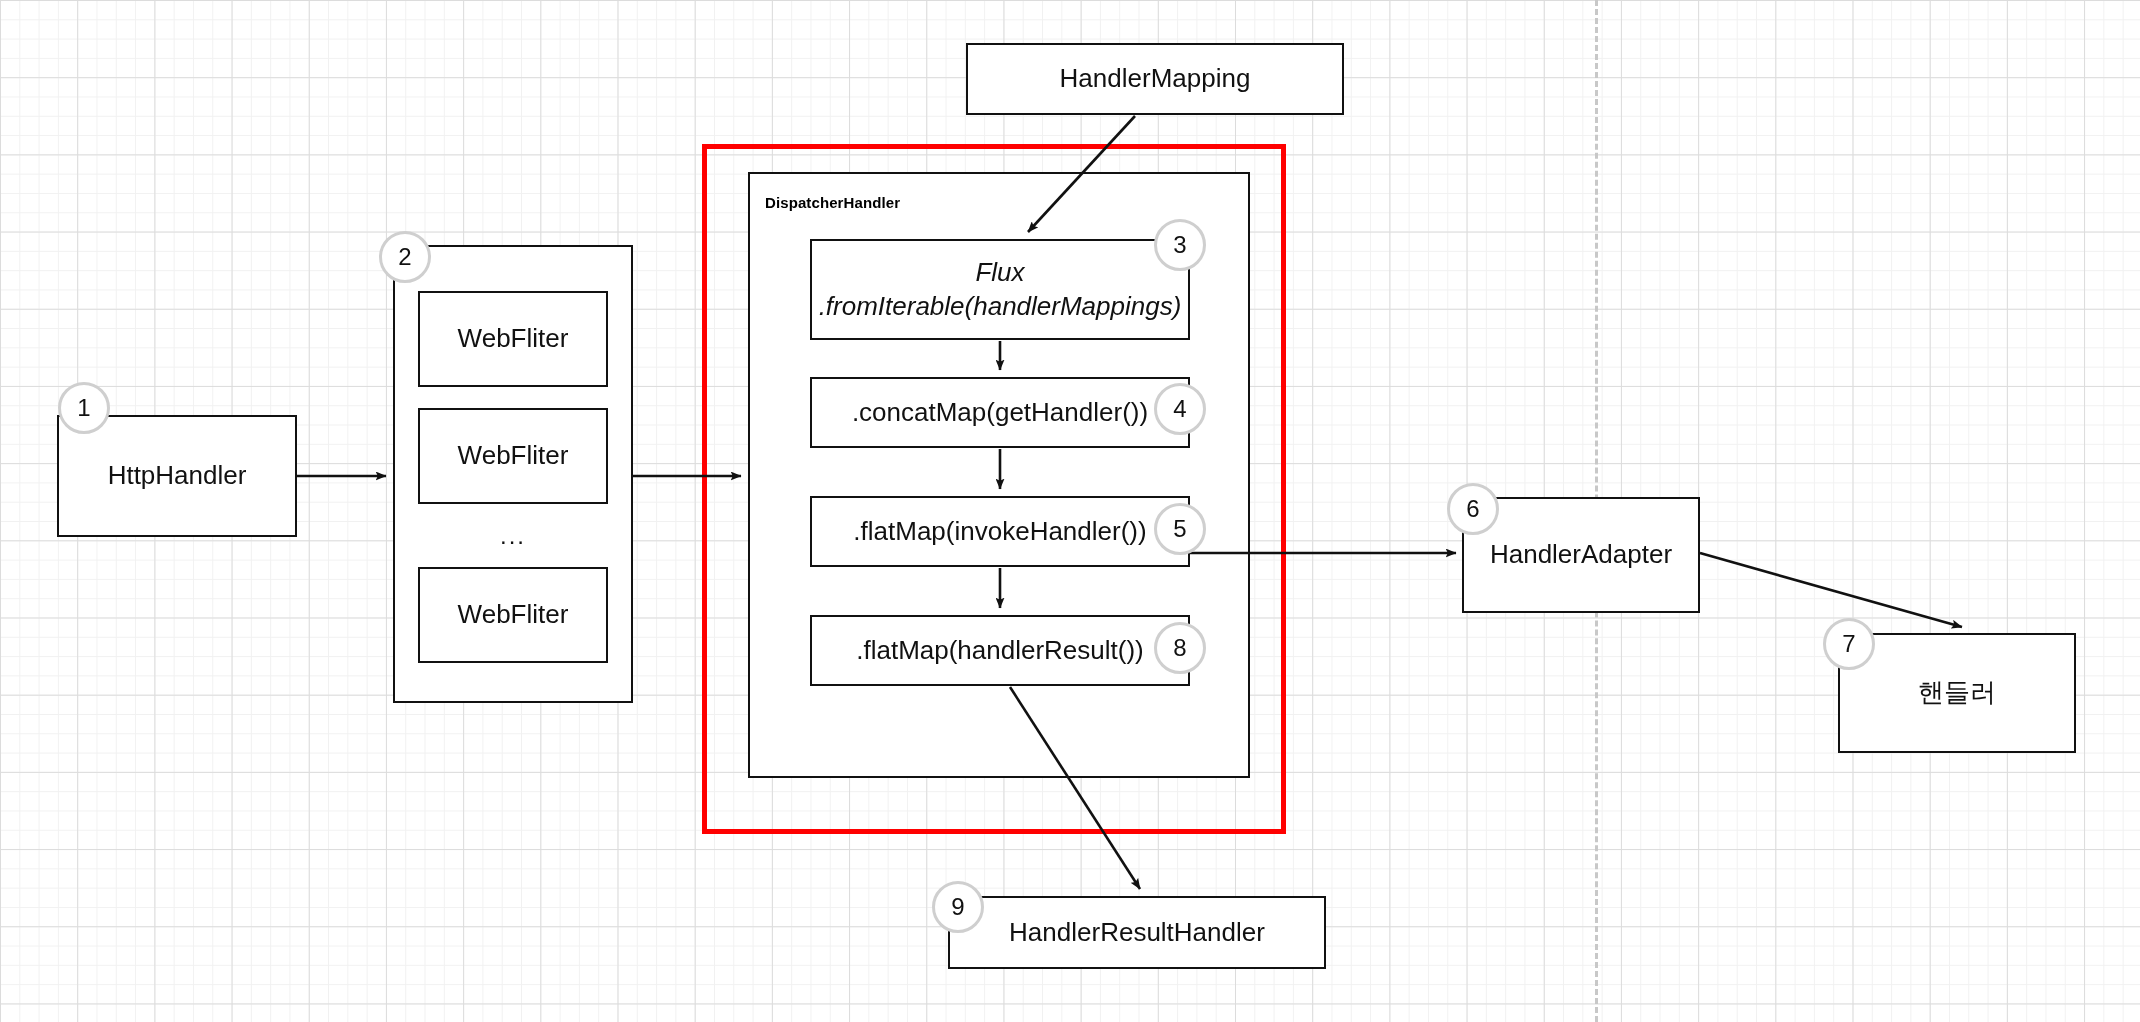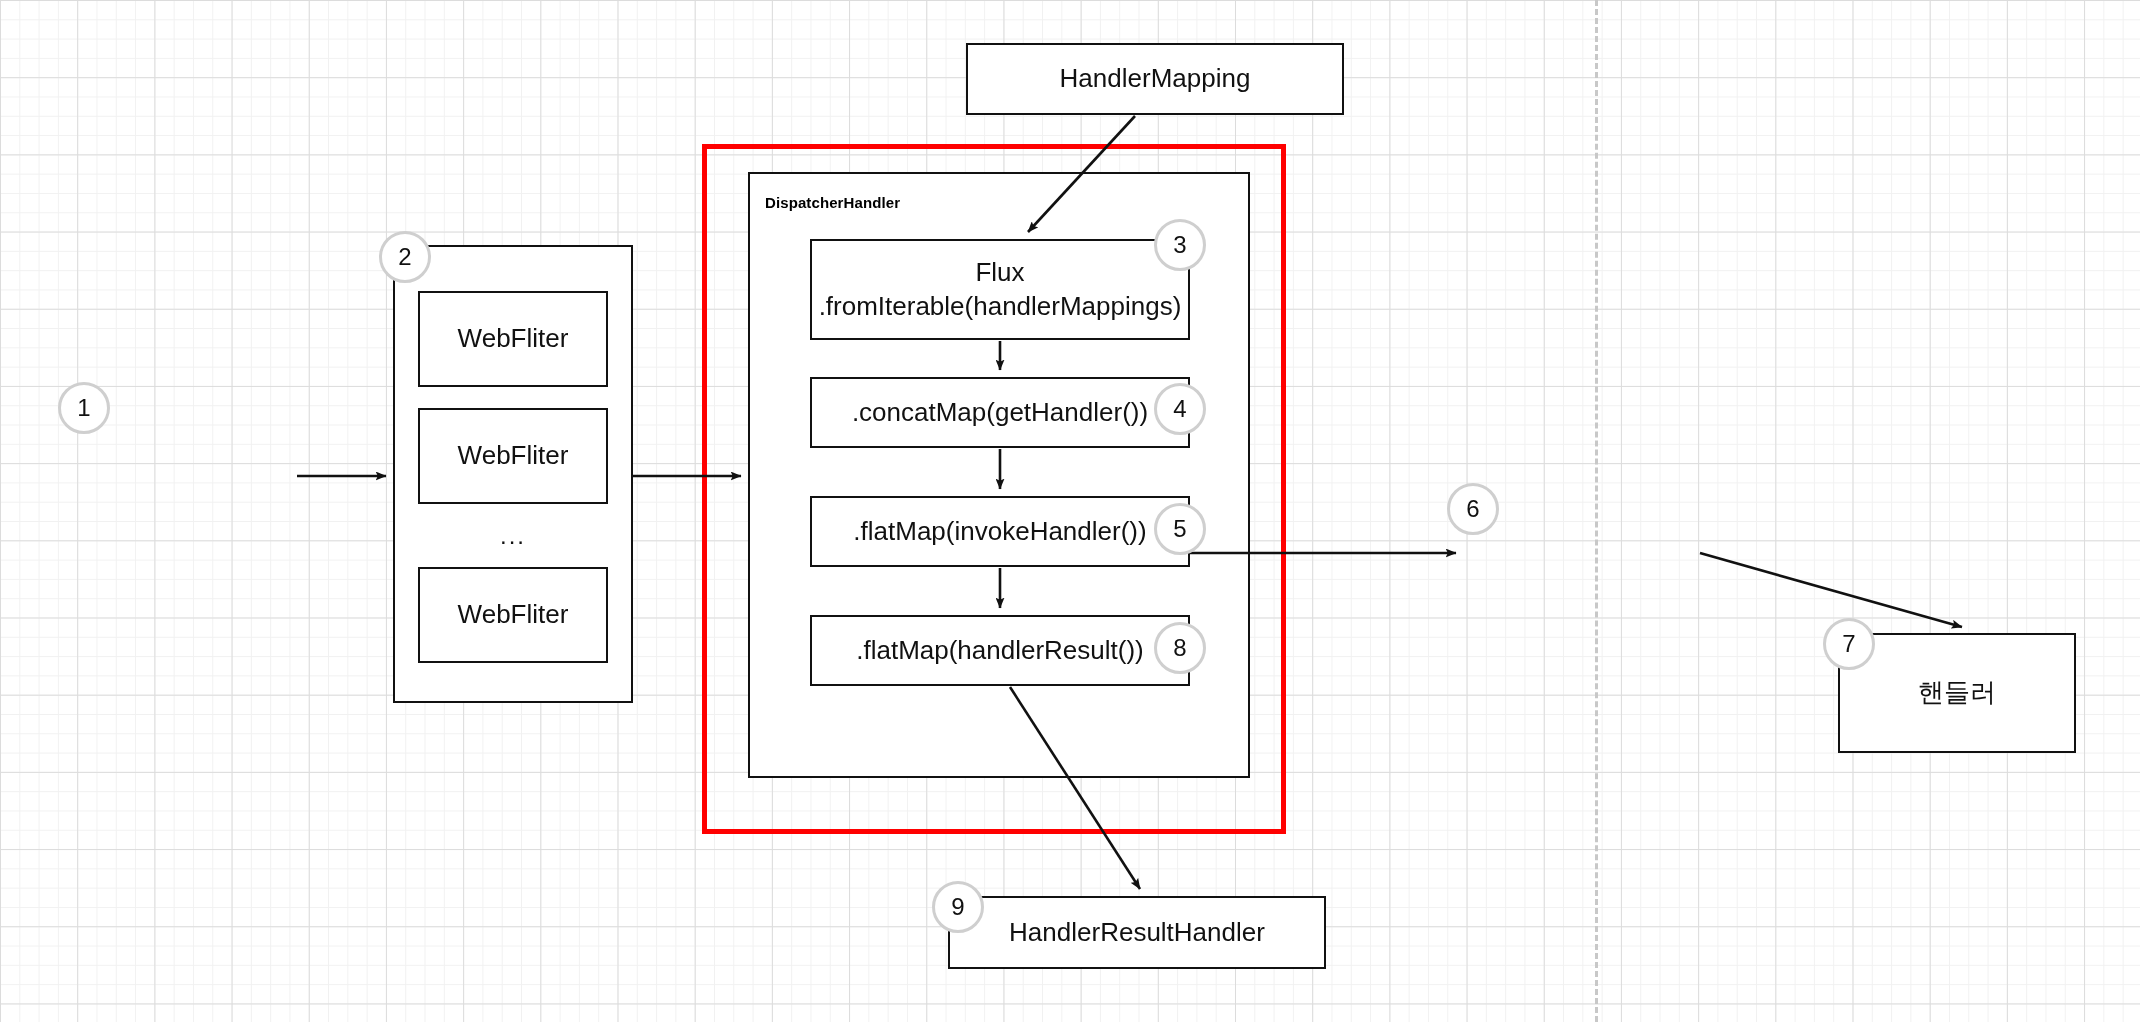--- a/index.html
+++ b/index.html
@@ -77,20 +77,23 @@
   #arrows{position:absolute;left:0;top:0;width:2140px;height:1022px;z-index:10;pointer-events:none;}
   .korean{font-family:"DejaVu Sans","Liberation Sans",sans-serif;}
 </style>
 </head>
 <body>
 
 <div id="canvas">
 
   <div class="pagebreak" style="left:1595px;"></div>
 
+  <div class="node" style="left:57px;top:415px;width:240px;height:122px;">
+    <span>HttpHandler</span>
+  </div>
 
   <div class="node container" style="left:393px;top:245px;width:240px;height:458px;"></div>
 
   <div class="node filterbox" style="left:418px;top:291px;width:190px;height:96px;">
     <span>WebFliter</span>
   </div>
   <div class="node filterbox" style="left:418px;top:408px;width:190px;height:96px;">
     <span>WebFliter</span>
   </div>
   <div class="ellipsis" style="left:500px;top:522px;">...</div>
@@ -100,37 +103,40 @@
 
   <div class="node" style="left:966px;top:43px;width:378px;height:72px;">
     <span>HandlerMapping</span>
   </div>
 
   <div class="redframe" style="left:702px;top:144px;width:584px;height:690px;"></div>
 
   <div class="node container" style="left:748px;top:172px;width:502px;height:606px;"></div>
   <div class="dispatcher-title" style="left:765px;top:194px;">DispatcherHandler</div>
 
-  <div class="node" style="left:810px;top:239px;width:380px;height:101px;">
+  <div class="node" style="left:810px;top:239px;width:380px;height:101px;font-style:italic;">
     <span>Flux
 .fromIterable(handlerMappings)</span>
   </div>
 
   <div class="node" style="left:810px;top:377px;width:380px;height:71px;text-align:right;">
     <span>.concatMap(getHandler())</span>
   </div>
 
   <div class="node" style="left:810px;top:496px;width:380px;height:71px;">
     <span>.flatMap(invokeHandler())</span>
   </div>
 
   <div class="node" style="left:810px;top:615px;width:380px;height:71px;">
     <span>.flatMap(handlerResult())</span>
   </div>
 
+  <div class="node" style="left:1462px;top:497px;width:238px;height:116px;">
+    <span>HandlerAdapter</span>
+  </div>
 
   <div class="node korean" style="left:1838px;top:633px;width:238px;height:120px;">
     <span class="korean">핸들러</span>
   </div>
 
   <div class="node" style="left:948px;top:896px;width:378px;height:73px;">
     <span>HandlerResultHandler</span>
   </div>
 
   <svg id="arrows">

